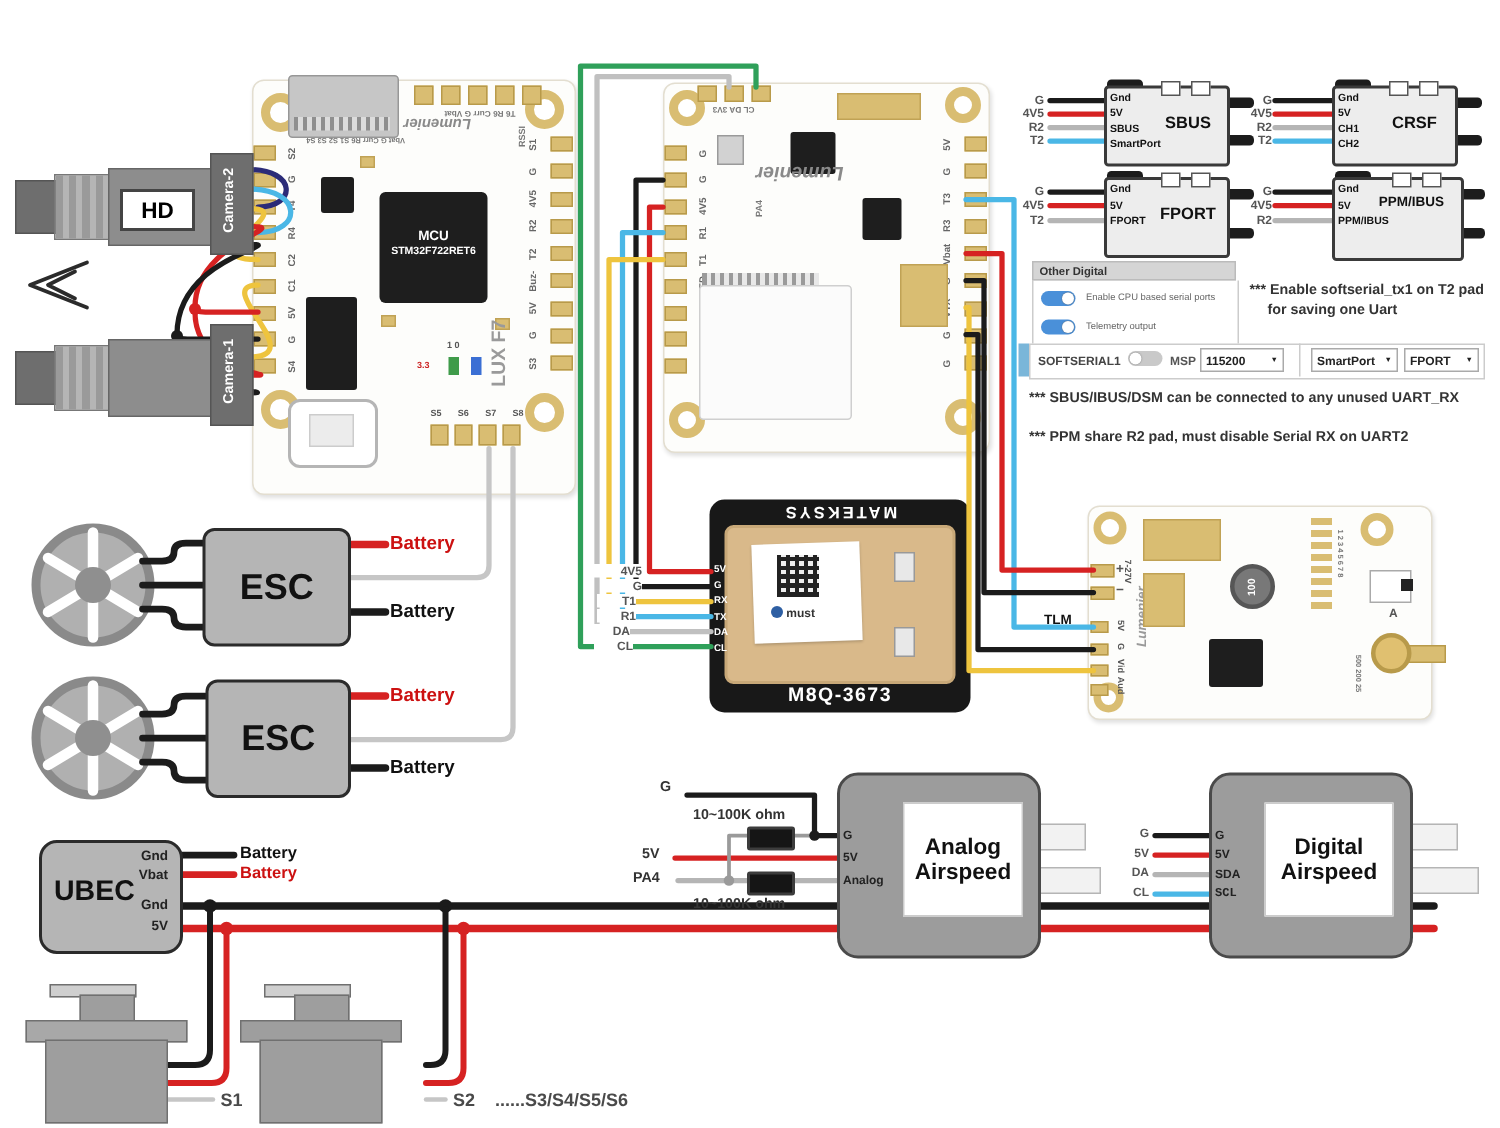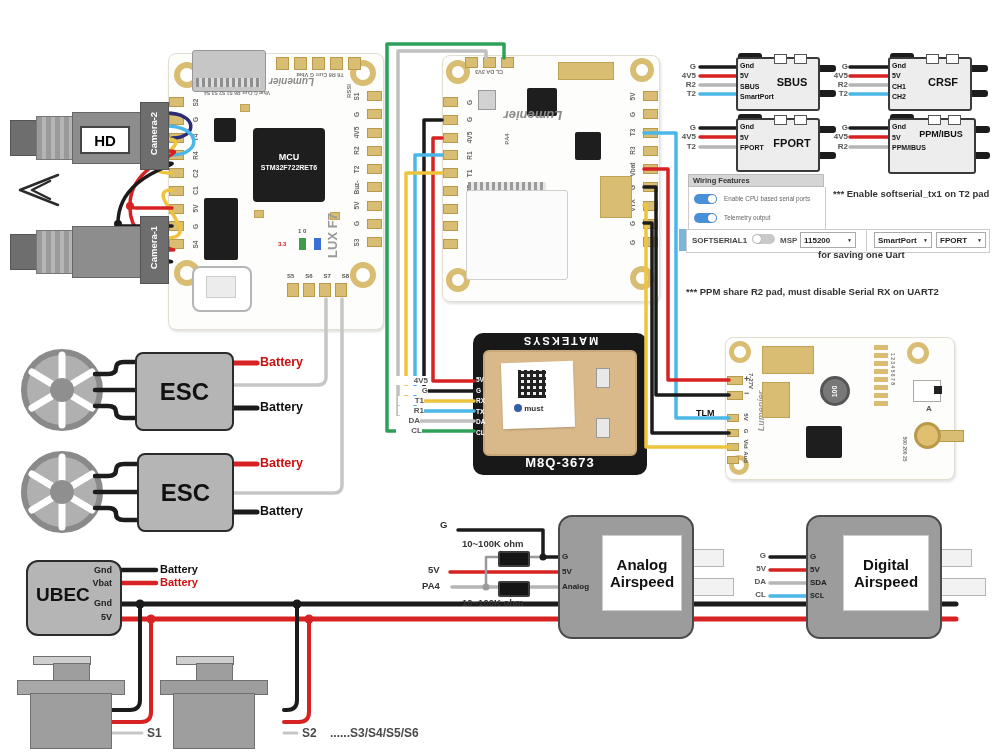--- a/index.html
+++ b/index.html
@@ -339,32 +339,32 @@
   <div class="rxpins" style="left:892px;top:123px;height:28px;">
       <span>Gnd</span>
       <span>5V</span>
       <span>PPM/IBUS</span>
     </div>
   <div class="rxname" style="left:912px;top:129px;width:58px;font-size:9px;">PPM/IBUS</div>
   <div class="wlbl" style="left:822px;top:123px;">G</div>
   <div class="wlbl" style="left:822px;top:132px;">4V5</div>
   <div class="wlbl" style="left:822px;top:142px;">R2</div>
 
-  <div class="abs" style="left:688px;top:174px;width:136px;height:13px;background:#d5d5d5;border:1px solid #bbb;z-index:4;font-size:7.5px;font-weight:bold;color:#333;line-height:12px;padding-left:4px;box-sizing:border-box;">Wiring Features</div>
+  <div class="abs" style="left:688px;top:174px;width:136px;height:13px;background:#d5d5d5;border:1px solid #bbb;z-index:4;font-size:7.5px;font-weight:bold;color:#333;line-height:12px;padding-left:4px;box-sizing:border-box;">Other Digital</div>
   <div class="abs" style="left:688px;top:187px;width:136px;height:46px;background:#fff;border:1px solid #ccc;border-top:none;z-index:3;"></div>
   <div class="toggle on" style="left:694px;top:194px;">
       <span class="knob rt"></span>
     </div>
   <div class="lbl" style="left:724px;top:195px;font-size:6.3px;font-weight:normal;color:#666;">Enable CPU based serial ports</div>
   <div class="toggle on" style="left:694px;top:213px;">
       <span class="knob rt"></span>
     </div>
   <div class="lbl" style="left:724px;top:214px;font-size:6.3px;font-weight:normal;color:#666;">Telemetry output</div>
   <div class="note" style="left:833px;top:188px;">*** Enable softserial_tx1 on T2 pad</div>
-  <div class="note" style="left:818px;top:201px;margin-top:48px;">for saving one Uart</div>
+  <div class="note" style="left:845px;top:201px;">for saving one Uart</div>
 
   <div class="abs" style="left:679px;top:229px;width:7px;height:22px;background:#7ab6d9;z-index:4;"></div>
   <div class="abs" style="left:686px;top:229px;width:302px;height:22px;background:#fff;border:1px solid #ccc;z-index:3;"></div>
   <div class="lbl" style="left:692px;top:236px;font-size:8px;color:#444;">SOFTSERIAL1</div>
   <div class="toggle off" style="left:752px;top:234px;">
       <span class="knob lf"></span>
     </div>
   <div class="lbl" style="left:780px;top:236px;font-size:8px;color:#555;text-align:right;">MSP</div>
   <div class="select" style="left:800px;top:232px;width:56px;height:16px;">
       <span>115200</span>
@@ -373,20 +373,21 @@
   <div class="abs" style="left:866px;top:229px;width:1px;height:22px;background:#ccc;z-index:4;"></div>
   <div class="select" style="left:874px;top:232px;width:58px;height:16px;">
       <span>SmartPort</span>
       <span style="font-size:5px;">▼</span>
     </div>
   <div class="select" style="left:936px;top:232px;width:50px;height:16px;">
       <span>FPORT</span>
       <span style="font-size:5px;">▼</span>
     </div>
 
+  <div class="note" style="left:686px;top:260px;">*** SBUS/IBUS/DSM can be connected to any unused UART_RX</div>
   <div class="note" style="left:686px;top:286px;">*** PPM share R2 pad, must disable Serial RX on UART2</div>
 
   <div class="abs" style="left:473px;top:333px;width:174px;height:142px;background:#181818;border-radius:10px;z-index:1;"></div>
   <div class="lbl" style="left:500px;top:335px;width:120px;font-size:11px;color:#fff;letter-spacing:2px;transform:rotate(180deg);text-align:center;">MATEKSYS</div>
   <div class="abs" style="left:483px;top:350px;width:154px;height:106px;background:#d9b98a;border:2px solid #c8a878;border-radius:6px;box-sizing:border-box;z-index:1;"></div>
   <div class="abs" style="left:502px;top:362px;width:72px;height:66px;background:#fff;transform:rotate(-2deg);z-index:2;box-shadow:0 1px 2px rgba(0,0,0,.2);"></div>
   <div class="abs" style="left:518px;top:370px;width:28px;height:28px;background:
     repeating-linear-gradient(0deg,#222 0 3px,transparent 3px 6px),
     repeating-linear-gradient(90deg,#222 0 3px,#eee 3px 6px);z-index:3;"></div>
   <div class="abs" style="left:514px;top:404px;z-index:3;font-size:8px;font-weight:bold;color:#333;"><span style="display:inline-block;width:8px;height:8px;border-radius:50%;background:#2e5fa3;vertical-align:-1px;"></span> <span>must</span></div>

